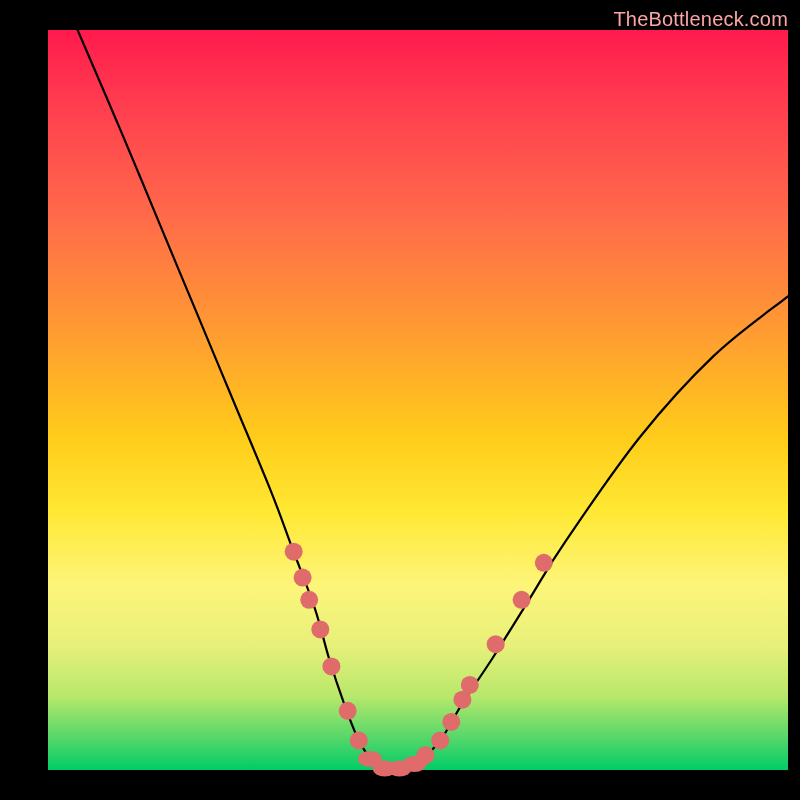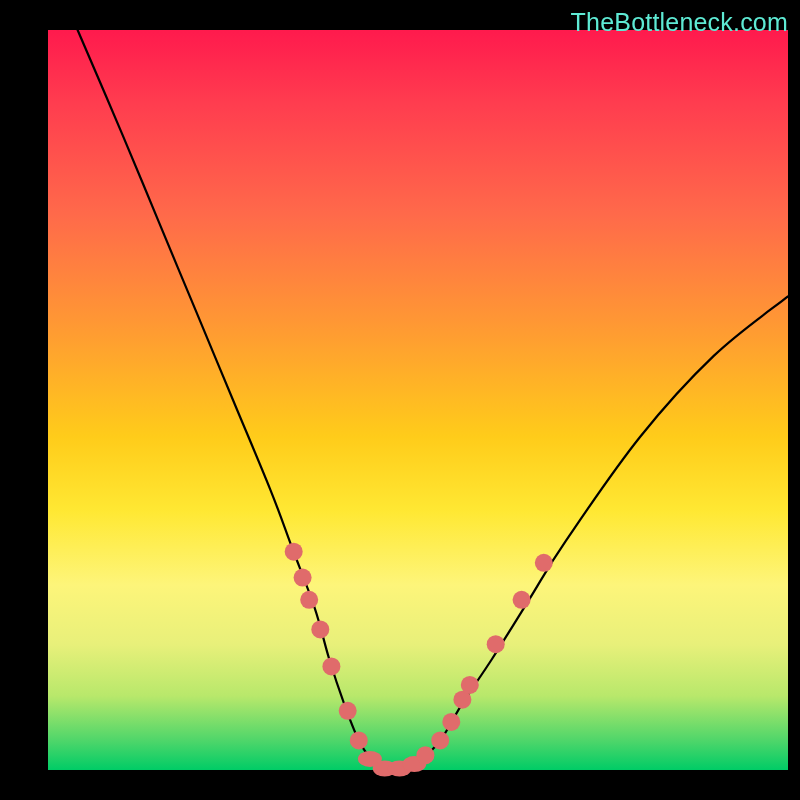--- a/index.html
+++ b/index.html
@@ -36,22 +36,22 @@
       #e8f07a 83%,
       #b8e86b 90%,
       #4fd66a 96%,
       #00cc66 100%
     );
   }
   .watermark {
     position: absolute;
     top: 8px;
     right: 12px;
-    color: #5eead4;
-    font-size: 25px;
+    color: #fca5a5;
+    font-size: 20px;
     font-weight: 500;
     letter-spacing: 0.2px;
     user-select: none;
   }
   svg.overlay {
     position: absolute;
     left: 48px;
     top: 30px;
     width: 740px;
     height: 740px;

